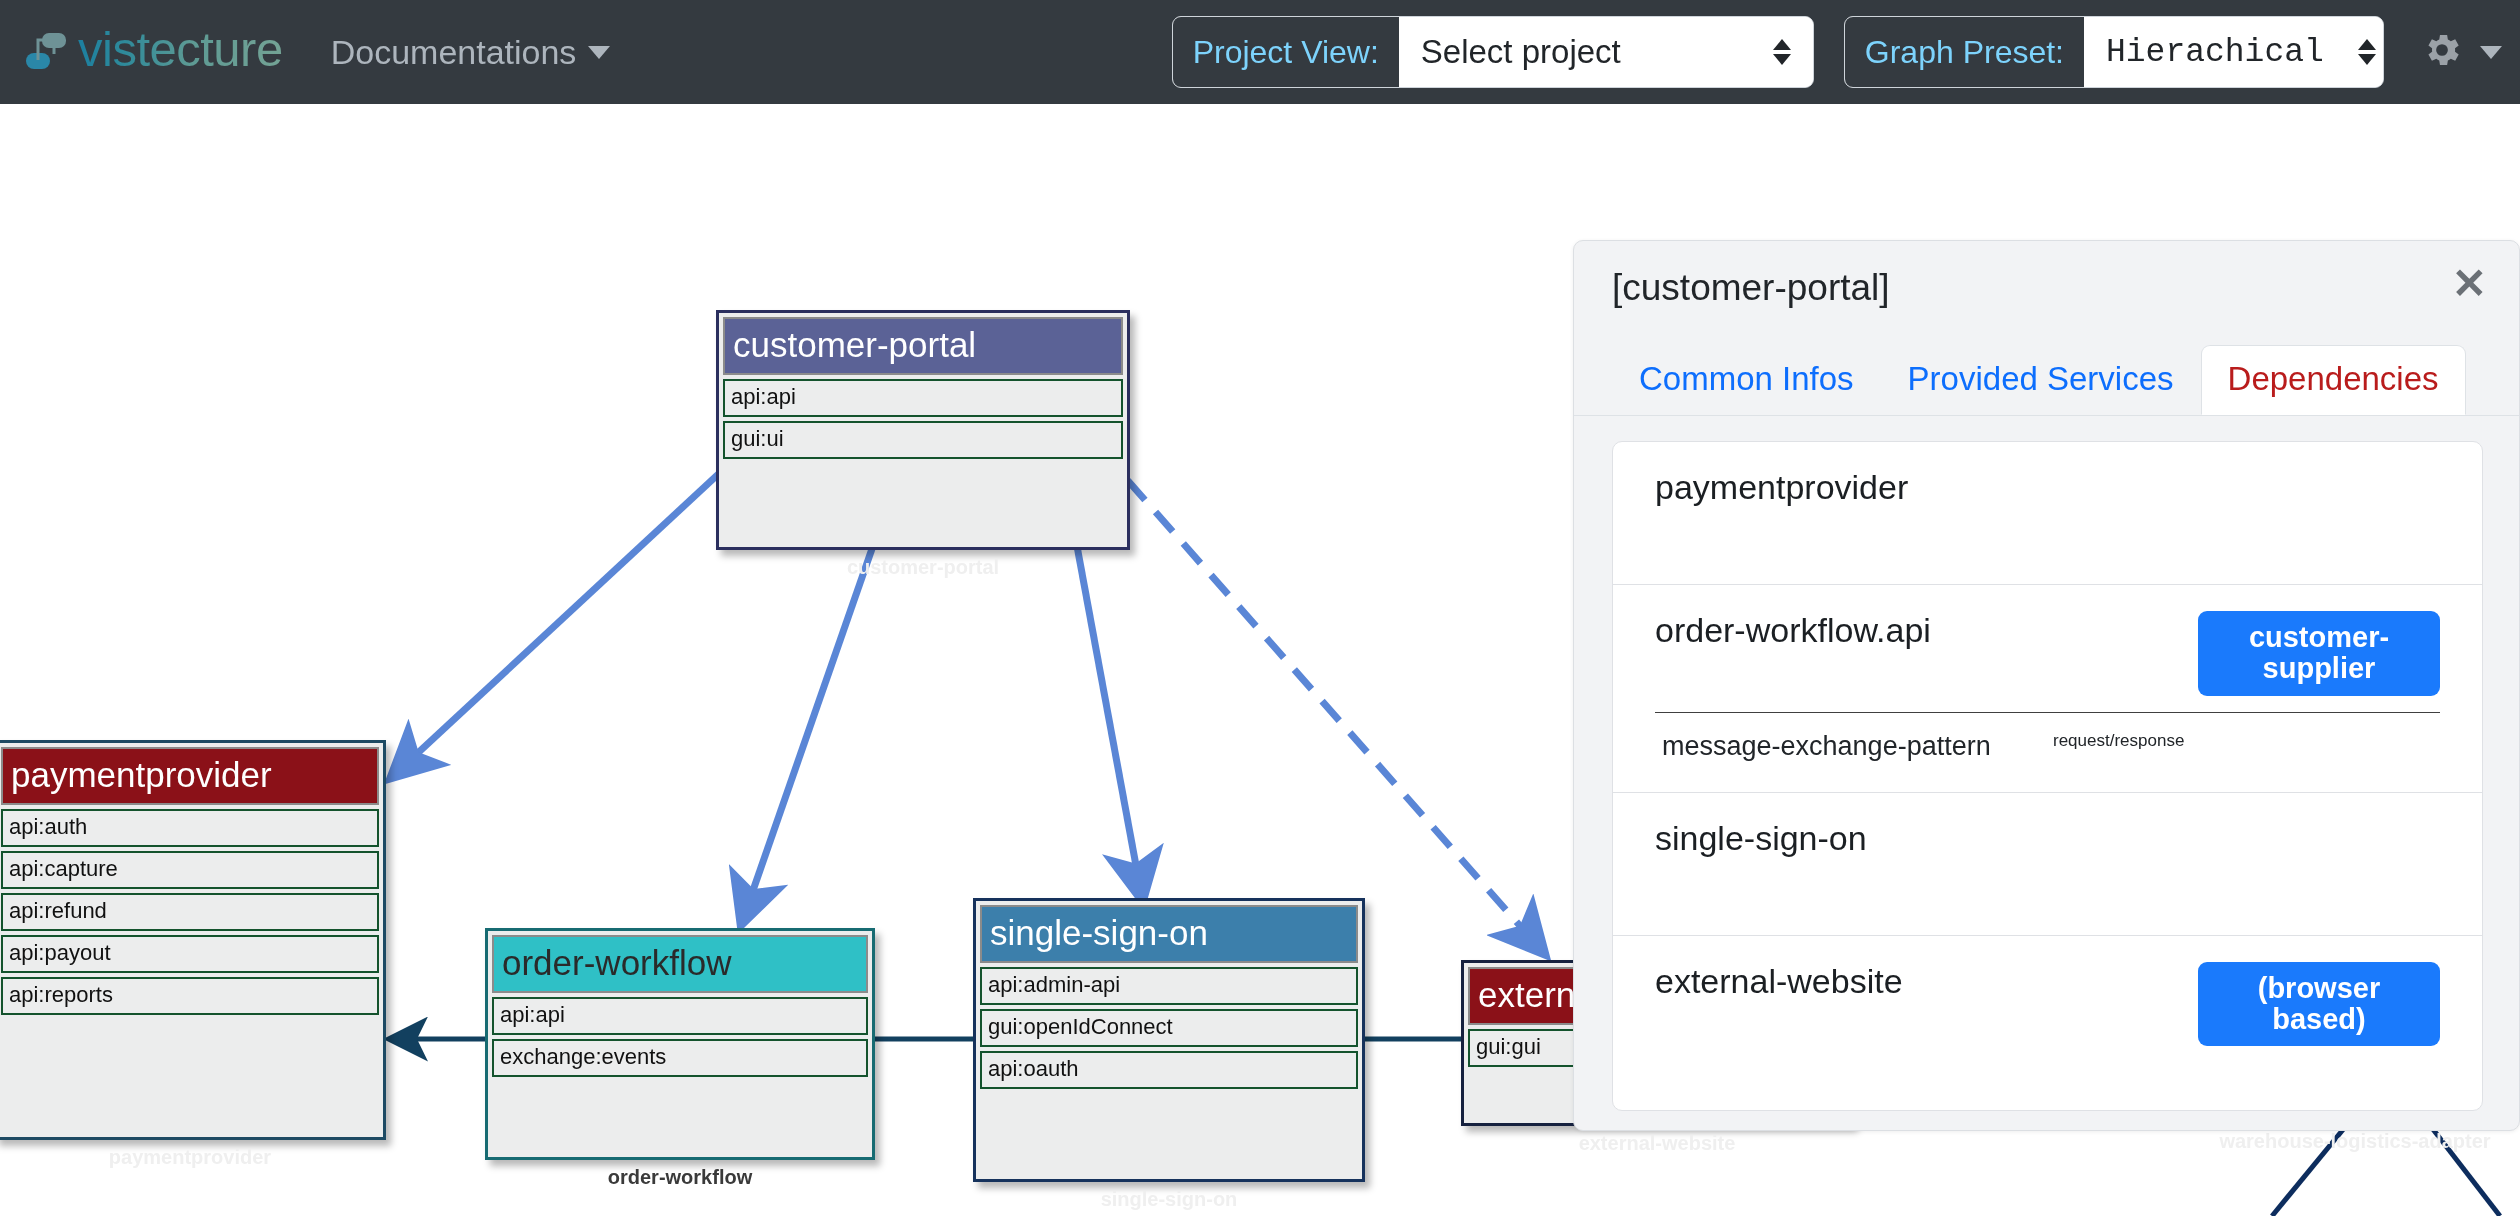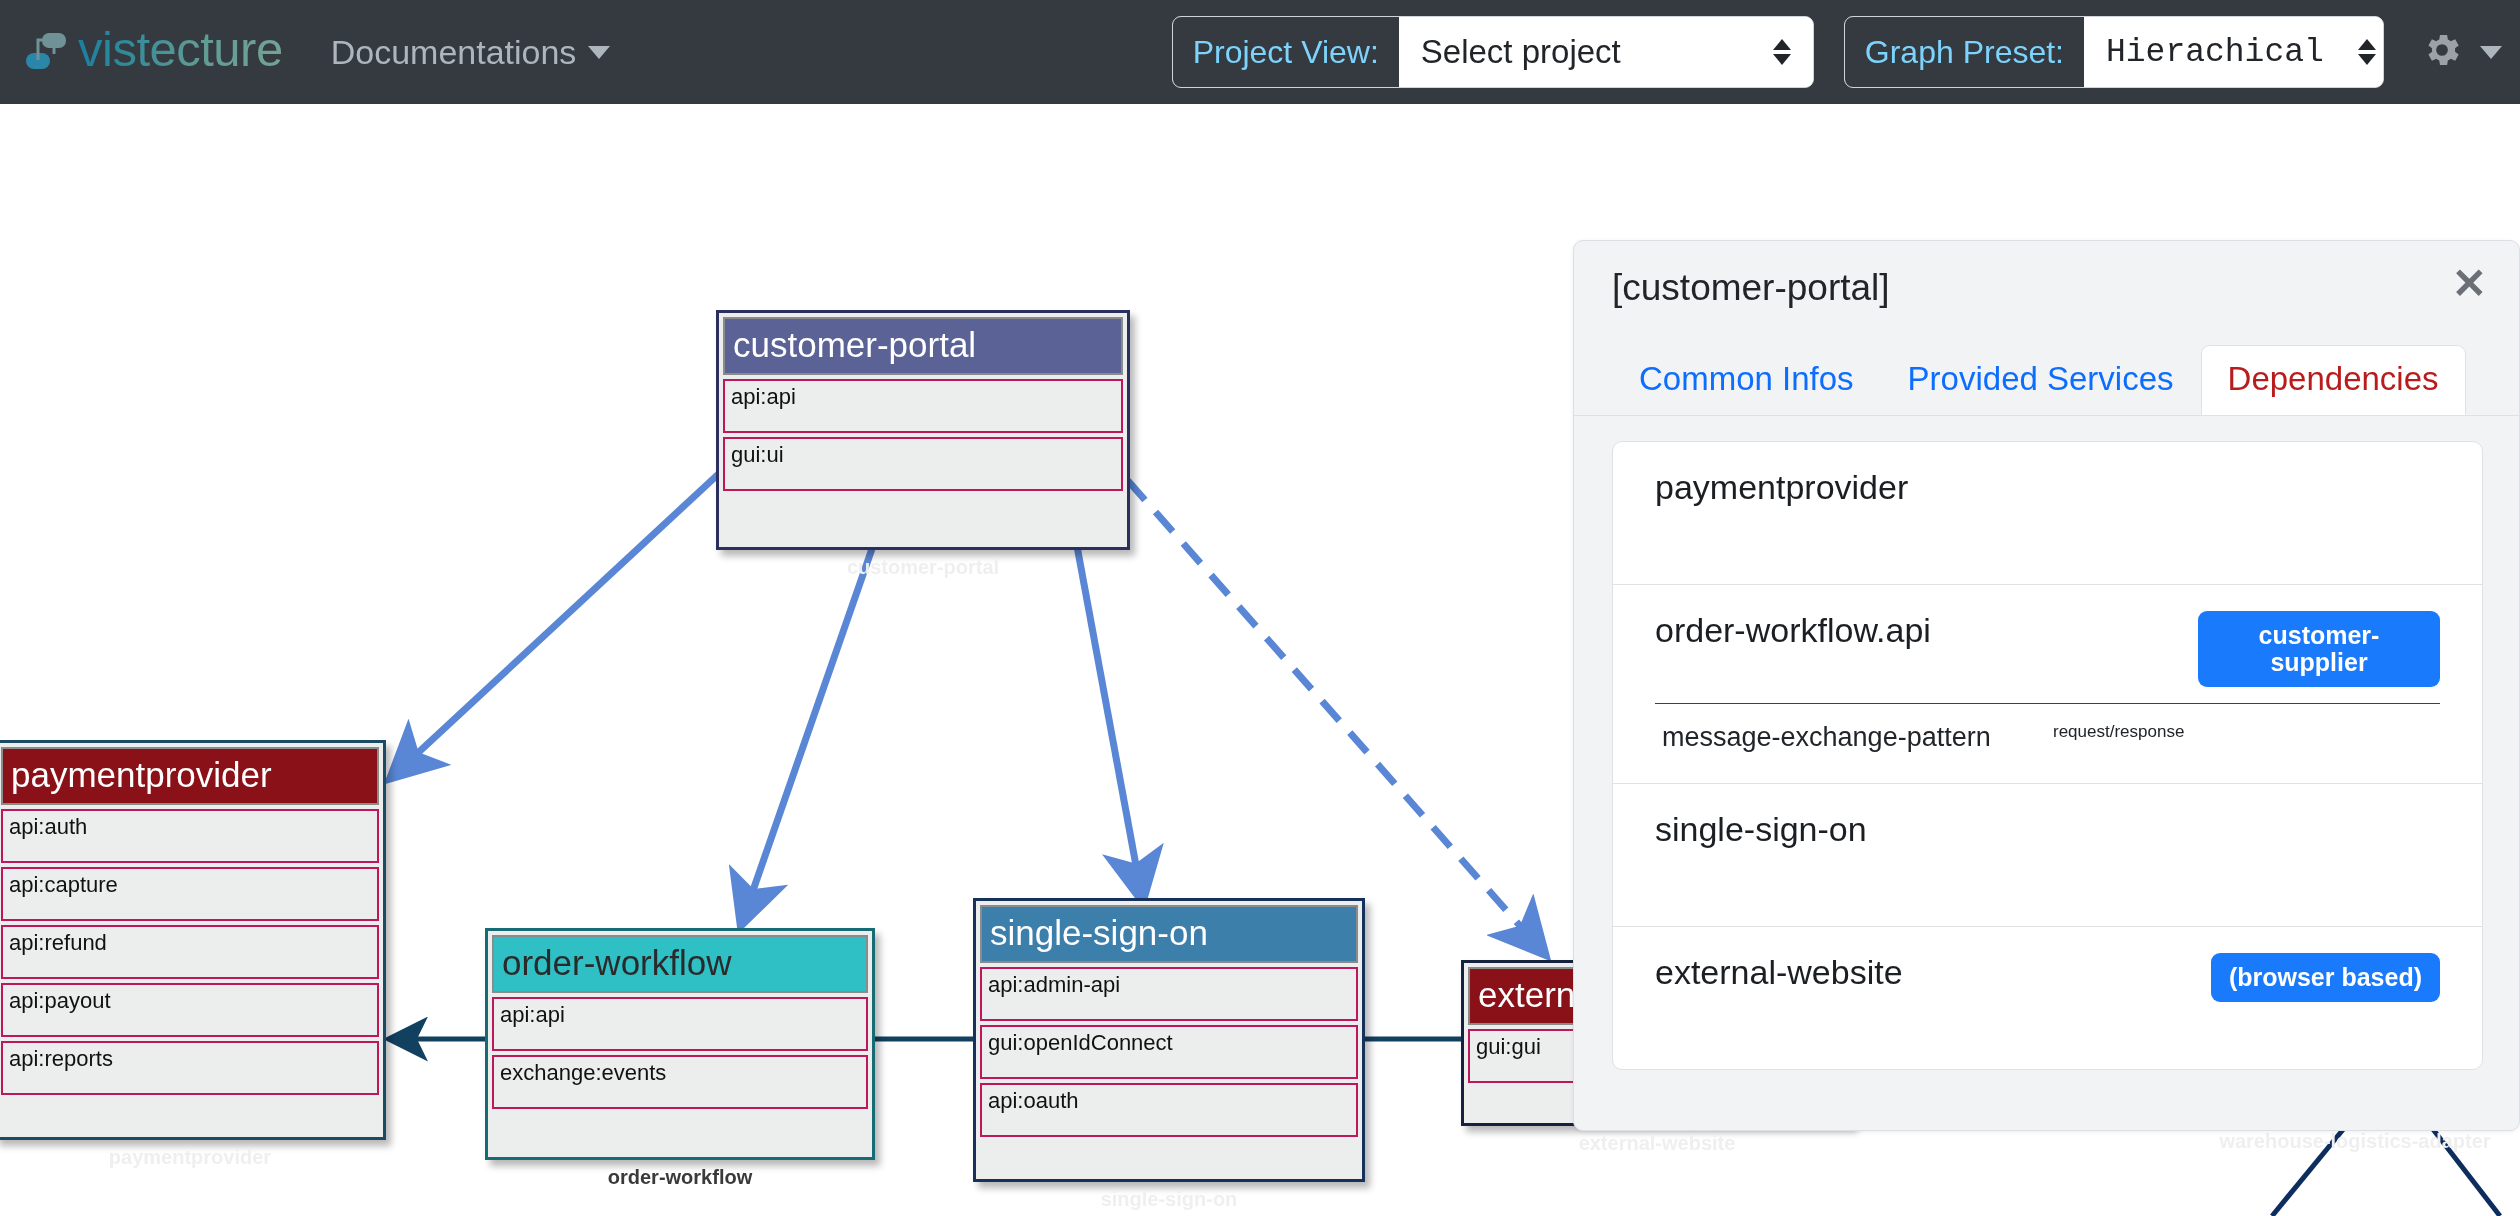--- a/index.html
+++ b/index.html
@@ -63,22 +63,22 @@
   .svg-layer{position:absolute;left:0;top:0;width:2520px;height:1112px;}
 
   
   .node{position:absolute;box-sizing:border-box;background:#eceded;border:3px solid #26383d;
         box-shadow:5px 6px 7px rgba(0,0,0,.28);}
   .node-title{
     box-sizing:border-box;margin:4px 4px 0 4px;border:2px solid #8b8b8b;
     font-size:35px;line-height:1;padding:8px 8px 11px 8px;color:#fff;white-space:nowrap;overflow:hidden;
   }
   .node-iface{
-    box-sizing:border-box;margin:4px 4px 0 4px;border:2px solid #be185d;background:#eceded;
-    font-size:22px;line-height:1;padding:5px 6px 23px 6px;color:#111;white-space:nowrap;overflow:hidden;
+    box-sizing:border-box;margin:4px 4px 0 4px;border:2px solid #14532d;background:#eceded;
+    font-size:22px;line-height:1;padding:5px 6px 7px 6px;color:#111;white-space:nowrap;overflow:hidden;
   }
   .node-caption{
     position:absolute;font-size:20px;color:#efefef;text-align:center;white-space:nowrap;
     font-weight:bold;
   }
 
   
   .panel{
     position:absolute;left:1573px;top:136px;width:947px;height:891px;
     background:#f2f3f5;border:1px solid #dcdfe3;border-radius:10px;
@@ -104,21 +104,21 @@
   }
   .list{
     position:absolute;left:38px;top:200px;width:871px;
     background:#fff;border:1px solid #dfe1e5;border-radius:10px;box-sizing:border-box;overflow:hidden;
   }
   .list-item{border-bottom:1px solid #dfe1e5;padding:26px 42px 30px 42px;box-sizing:border-box;position:relative;}
   .list-item:last-child{border-bottom:none;}
   .li-head{display:flex;align-items:flex-start;justify-content:space-between;min-height:52px;}
   .li-name{font-size:34px;color:#1b1f23;white-space:nowrap;}
   .badge{
-    background:#1a7afc;color:#fff;font-size:25px;font-weight:bold;line-height:1.08;
+    background:#1a7afc;color:#fff;font-size:29px;font-weight:bold;line-height:1.08;
     border-radius:9px;padding:11px 18px;text-align:center;max-width:206px;
   }
   .li-table{margin-top:16px;border-top:1px solid #404040;display:flex;padding-top:18px;}
   .li-key{font-size:27px;color:#212529;width:355px;padding-left:7px;}
   .li-val{font-size:17px;color:#212529;margin-left:36px;}
   .li-spacer{height:34px;}
 </style>
 </head>
 <body>
 

